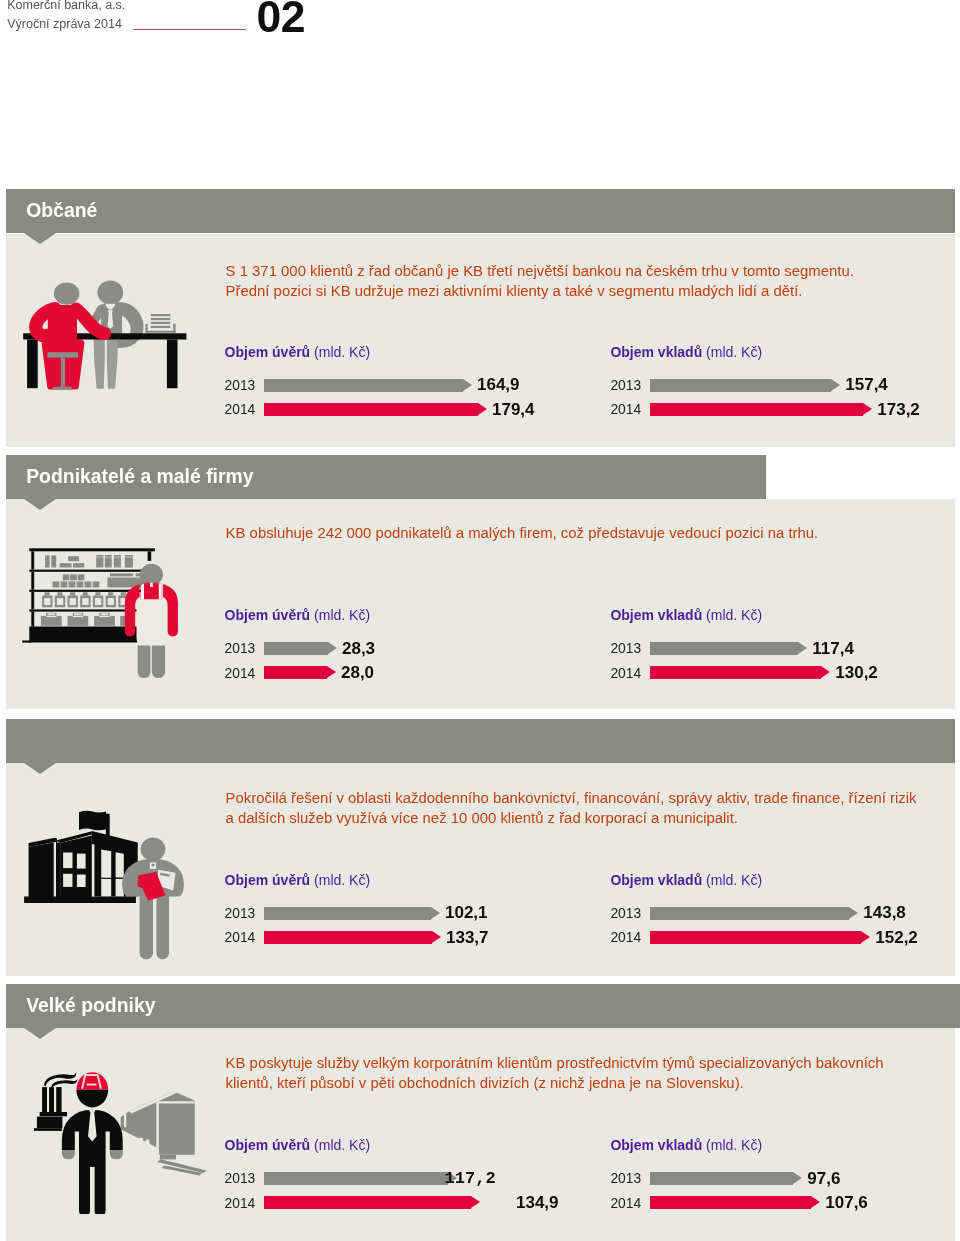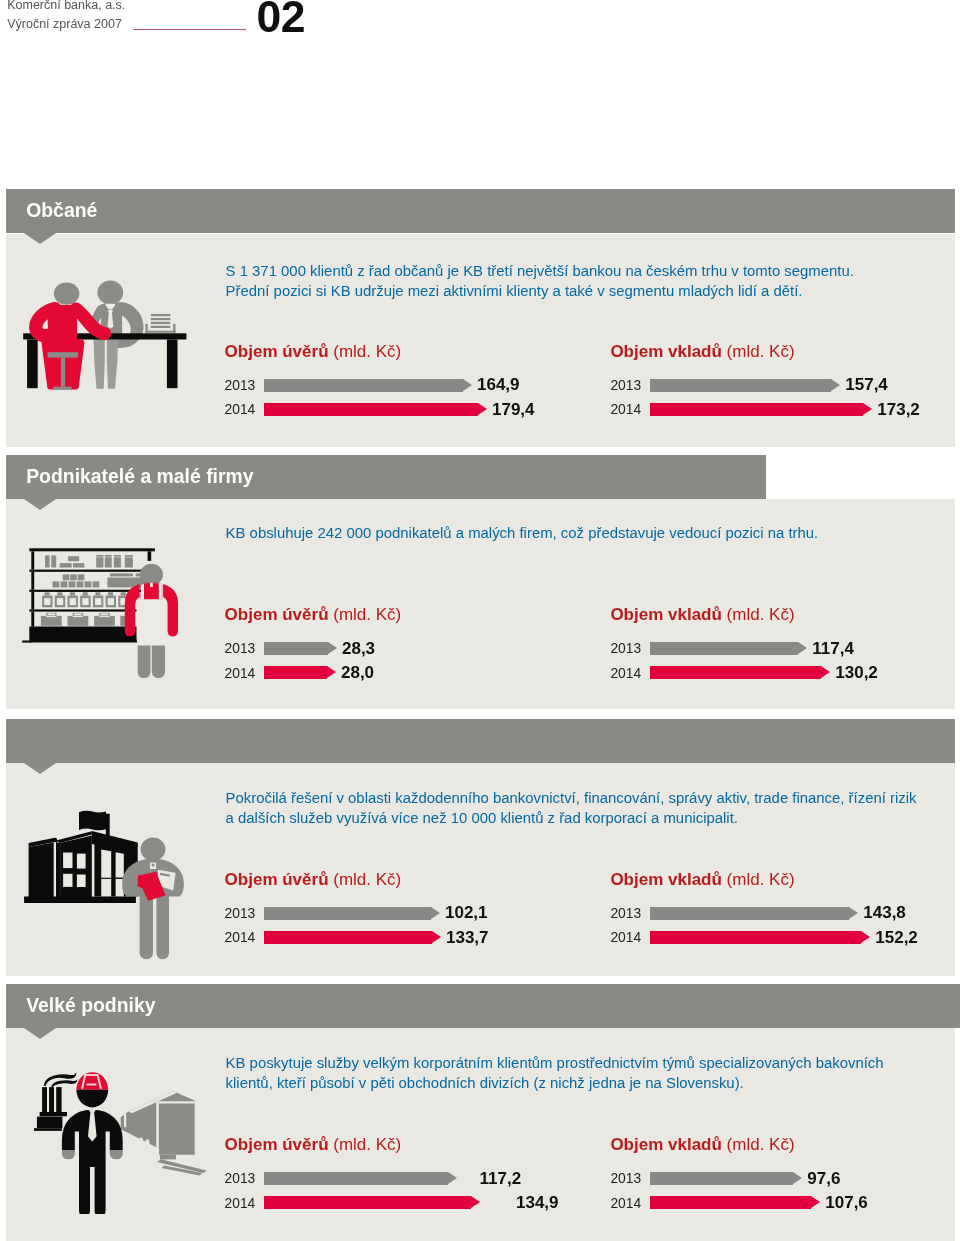--- a/index.html
+++ b/index.html
@@ -21,25 +21,25 @@
           line-height:36px;color:#d9003a;letter-spacing:0;white-space:nowrap;}
   .ptitle sup{font-size:0.52em;vertical-align:super;font-weight:bold;letter-spacing:0;}
   .band{position:relative;height:44px;background:#8a8a85;z-index:3;}
   .band-title{position:absolute;left:20.2px;top:0;height:43.5px;line-height:43.5px;
               color:#fdfdfc;font-size:19.4px;font-weight:bold;white-space:nowrap;}
   .band-arrow{position:absolute;left:18px;top:43.5px;width:0;height:0;
               border-left:16.3px solid transparent;border-right:16.3px solid transparent;
               border-top:11.3px solid #8a8a85;}
   .panel{position:relative;background:#e9e8e3;z-index:1;}
 
-  .para{position:absolute;z-index:4;left:220px;font-size:14.9px;line-height:20px;color:#0369a1;
+  .para{position:absolute;z-index:4;left:220px;font-size:14.9px;line-height:20px;color:#c2410c;
         white-space:nowrap;}
 
   .metric{position:absolute;z-index:4;}
-  .metric-head{position:absolute;left:0;top:-2.5px;font-size:17px;line-height:20px;color:#b91c1c;white-space:nowrap;}
+  .metric-head{position:absolute;left:0;top:-2.5px;font-size:14px;line-height:20px;color:#4c1d95;white-space:nowrap;}
   .metric-head b{font-weight:bold;}
   .metric-head span{font-weight:normal;}
 
   .row{position:absolute;left:0;height:13px;}
   .row-year{position:absolute;left:0;top:0.3px;font-size:13.8px;color:#222220;line-height:13px;}
   .bar{position:absolute;top:0;height:13px;}
   .bar-body{position:absolute;left:0;top:0;height:13px;}
   .bar-tip{position:absolute;top:0;width:0;height:0;
            border-top:6.5px solid transparent;border-bottom:6.5px solid transparent;}
   .row-val{position:absolute;top:-1.3px;font-size:17px;font-weight:bold;color:#11100e;
@@ -47,21 +47,21 @@
 
   .illus{position:absolute;z-index:4;}
   .illus svg{display:block;}
 </style>
 </head>
 <body>
 
 <div class="page">
 
   <div class="runhead-line1">Komerční banka, a.s.</div>
-  <div class="runhead-line2">Výroční zpráva 2007</div>
+  <div class="runhead-line2">Výroční zpráva 2014</div>
   <div class="runrule"></div>
   <div class="chapno">02</div>
 
 
   <div id="sections">
       <div class="band" style="position: absolute; left: 6px; top: 189px; width: 949px; height: 43.5px;">
         <div class="band-title" style="line-height: 43.5px; height: 43.5px;">Občané</div>
         <div class="band-arrow" style="top: 43.5px;"></div>
       </div>
       <div class="panel" style="position: absolute; left: 6px; top: 234px; width: 949px; height: 213px;"></div>
@@ -348,21 +348,21 @@
       <div class="para" style="left: 225.6px; top: 1053px;">KB poskytuje služby velkým korporátním klientům prostřednictvím týmů specializovaných bakovních</div>
       <div class="para" style="left: 225.6px; top: 1073px;">klientů, kteří působí v pěti obchodních divizích (z nichž jedna je na Slovensku).</div>
       <div class="metric" style="left: 224.6px; top: 1137.7px;">
         <div class="metric-head"><b>Objem úvěrů</b> <span>(mld. Kč)</span></div>
         <div class="row" style="top: 34.5px; width: 300px;">
           <span class="row-year" style="left: 0px;">2013</span>
           <div class="bar" style="left: 39.4px;">
             <div class="bar-body" style="width: 184px; background: rgb(136, 136, 134);"></div>
             <div class="bar-tip" style="left: 184px; border-left: 9px solid rgb(136, 136, 134);"></div>
           </div>
-          <span class="row-val" style="left: 255px;">117,2</span>
+          <span class="row-val" style="left: 220px; font-family: Liberation Mono, monospace;">117,2</span>
         </div>
         <div class="row" style="top: 58.8px; width: 300px;">
           <span class="row-year" style="left: 0px;">2014</span>
           <div class="bar" style="left: 39.4px;">
             <div class="bar-body" style="width: 207px; background: rgb(226, 0, 60);"></div>
             <div class="bar-tip" style="left: 207px; border-left: 9px solid rgb(226, 0, 60);"></div>
           </div>
           <span class="row-val" style="left: 260.4px; margin-left: 31px;">134,9</span>
         </div>
       </div>

